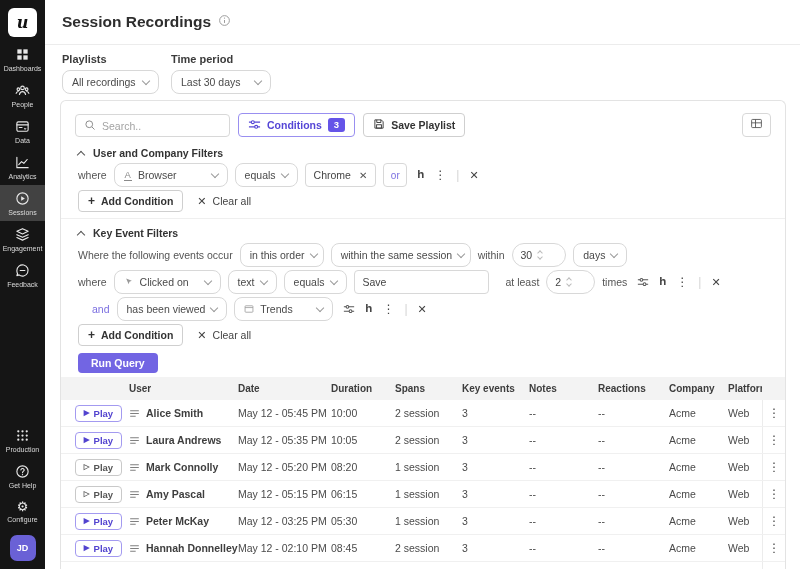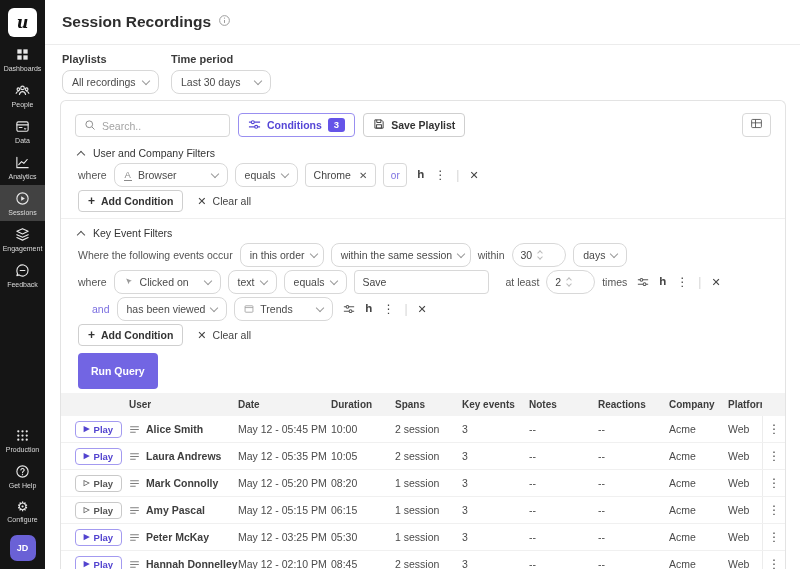--- a/index.html
+++ b/index.html
@@ -49,21 +49,21 @@
   .search input::placeholder{color:#a3a3a3}
   .btn{height:24px;border:1px solid #cfcfcf;border-radius:4px;background:#fff;display:inline-flex;align-items:center;gap:6px;
        padding:0 9px;font-size:10.5px;font-weight:700;color:#333;cursor:pointer;font-family:inherit;white-space:nowrap}
   .btn svg{flex:none}
   .btn-conditions{border-color:#998ff0;color:#5546d6}
   .badge{background:#6554e8;color:#fff;border-radius:3px;font-size:9.5px;font-weight:700;padding:2px 6px;line-height:1}
   .icon-btn{margin-left:auto;width:29px;height:24px;border:1px solid #d8d8d8;border-radius:4px;background:#fff;
             display:flex;align-items:center;justify-content:center;cursor:pointer}
   .icon-btn svg{stroke:#555;fill:none;stroke-width:1.1}
 
-  .section-head{height:20px;display:flex;align-items:center;gap:9px;padding:0 14px 0 17px;font-size:10.5px;font-weight:400;color:#333;cursor:pointer}
+  .section-head{height:20px;display:flex;align-items:center;gap:9px;padding:0 14px 0 17px;font-size:10.5px;font-weight:700;color:#333;cursor:pointer}
   .frow{height:24px;display:flex;align-items:center;gap:7px;padding:0 14px 0 17px;font-size:10.5px;color:#555;margin-bottom:3px;white-space:nowrap}
   .tag-box{height:24px;border:1px solid #d8d8d8;border-radius:4px;display:inline-flex;align-items:center;gap:8px;padding:0 8px;font-size:10.5px;color:#444}
   .tag-x{font-size:10px;color:#555;cursor:pointer}
   .or-box{height:24px;min-width:24px;border:1px solid #d8d8d8;border-radius:4px;display:inline-flex;align-items:center;justify-content:center;
           font-size:10px;color:#7b6fe0;padding:0 4px;cursor:pointer}
   .and-label{color:#7b6fe0}
   .rowic{display:inline-flex;align-items:center;cursor:pointer;margin-left:3px}
   .rowic svg{stroke:#555;fill:none;stroke-width:1.2}
   .nest-glyph{font-size:11.5px;font-weight:600;color:#444;line-height:1}
   .kebab-glyph{font-size:12px;color:#444;line-height:1}
@@ -73,21 +73,21 @@
   .btn-add{height:22px;font-size:10.5px}
   .plus-glyph{font-size:12px;font-weight:700;line-height:1}
   .clear-all{display:inline-flex;align-items:center;gap:6px;font-size:10.5px;color:#444;cursor:pointer}
   .divider{border-top:1px solid #efefef;margin:0 0 4px}
   .num{height:24px;border:1px solid #d8d8d8;border-radius:12px;display:inline-flex;align-items:center;padding:0 23px 0 8px;gap:6px;font-size:10.5px;color:#444}
   .steppers{display:flex;flex-direction:column;align-items:center}
   .steppers i{display:block;width:4px;height:4px;border-right:1.1px solid #bcbcbc;border-bottom:1.1px solid #bcbcbc}
   .steppers .su{transform:rotate(-135deg);margin-bottom:1px}
   .steppers .sd{transform:rotate(45deg);margin-top:-1px}
   .text-input{height:24px;border:1px solid #d8d8d8;border-radius:4px;padding:0 8px;font-size:10.5px;color:#444;width:135px;font-family:inherit;outline:none}
-  .run-btn{margin:1px 14px 4px 17px;background:#7265e3;color:#fff;border:none;border-radius:4px;height:36px;padding:0 13px;
+  .run-btn{margin:1px 14px 4px 17px;background:#7265e3;color:#fff;border:none;border-radius:4px;height:20px;padding:0 13px;
            font-size:10.5px;font-weight:700;cursor:pointer;font-family:inherit}
 
   
   .thead{display:flex;align-items:center;background:#f3f3f3;height:23px;font-size:10px;font-weight:700;color:#3d3d3d;position:relative}
   .trow{display:flex;align-items:center;height:27px;border-bottom:1px solid #f0f0f0;font-size:10.5px;color:#4a4a4a;position:relative;background:#fff}
   .c{flex:none;overflow:hidden;white-space:nowrap}
   .c-play{width:68px;padding-left:14px}
   .c-user{width:109px;display:flex;align-items:center;gap:6px;font-weight:600;color:#3e3e3e}
   .c-date{width:93px}.c-dur{width:64px}.c-spans{width:67px}.c-ke{width:67px}.c-notes{width:69px}.c-react{width:71px}.c-comp{width:59px}
   .c-plat{flex:1}

